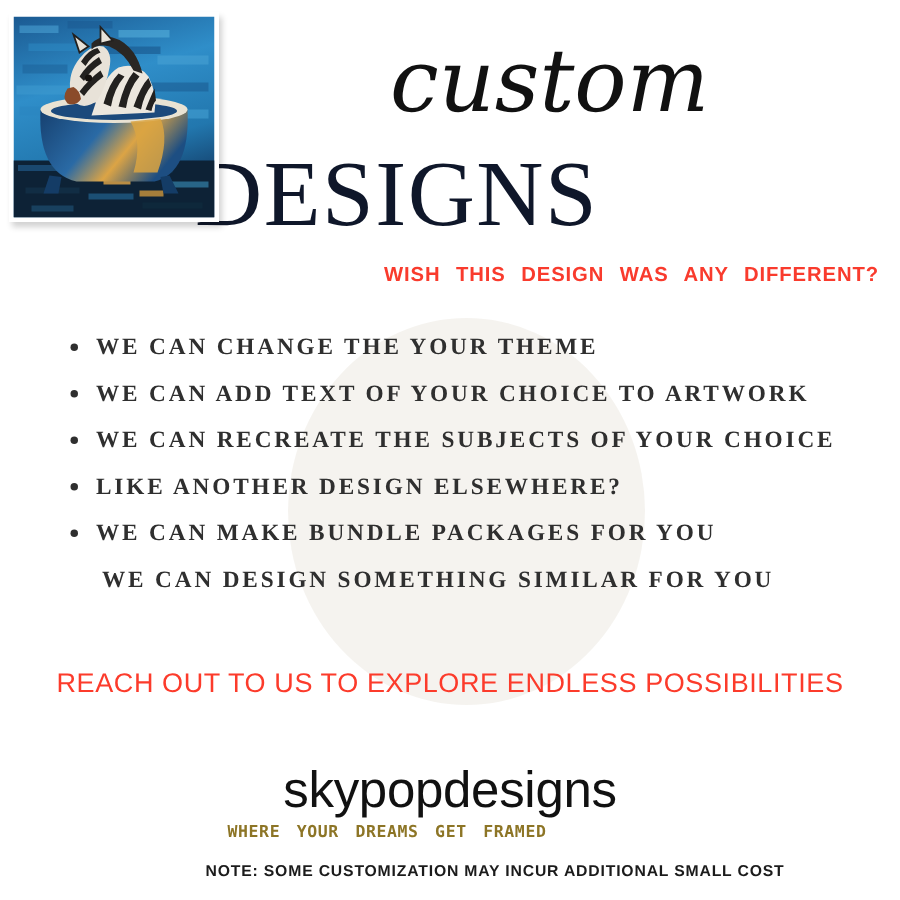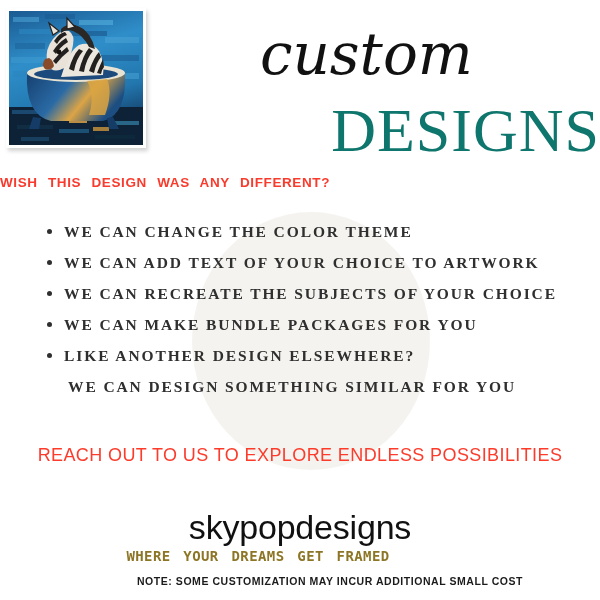--- a/index.html
+++ b/index.html
@@ -65,45 +65,46 @@
     font-weight: 400;
     font-size: 58px;
     fill: #111111;
   }
 
   .designs-title {
     position: absolute;
     left: 0;
     top: 98px;
     width: 600px;
-    text-align: right;
+    text-align: left;
     padding-left: 130px;
     box-sizing: border-box;
     font-family: "Liberation Serif", "DejaVu Serif", serif;
     font-weight: 400;
     font-size: 62px;
     line-height: 64px;
     letter-spacing: 1px;
-    color: #0f766e;
+    color: #0f172a;
     z-index: 2;
   }
 
   .subtitle-red {
     position: absolute;
     left: 0;
     top: 175px;
     width: 554px;
-    text-align: left;
+    text-align: right;
     font-family: "Liberation Sans", sans-serif;
     font-weight: 700;
     font-size: 13.5px;
     letter-spacing: 0.6px;
     word-spacing: 6px;
     color: #f93b2d;
     z-index: 2;
+    padding-left: 32px;
   }
 
   
   .feature-list {
     position: absolute;
     left: 46px;
     top: 216px;
     width: 545px;
     margin: 0;
     padding: 0;
@@ -165,21 +166,21 @@
     z-index: 2;
   }
   .brand-tagline {
     position: absolute;
     left: 0;
     top: 548px;
     width: 516px;
     text-align: center;
     font-family: "DejaVu Sans Mono", "Liberation Mono", monospace;
     font-weight: 700;
-    font-size: 14px;
+    font-size: 11px;
     letter-spacing: 0.4px;
     word-spacing: 4px;
     color: #8d7526;
     z-index: 2;
   }
   .footer-note {
     position: absolute;
     left: 2px;
     top: 575px;
     width: 600px;
@@ -287,25 +288,25 @@
     <svg viewBox="0 0 330 66" preserveAspectRatio="xMidYMid meet">
       <text x="8" y="52">custom</text>
     </svg>
   </div>
 
   <div class="designs-title">DESIGNS</div>
 
   <div class="subtitle-red">WISH THIS DESIGN WAS ANY DIFFERENT?</div>
 
   <ul class="feature-list">
-    <li class="feature-item bulleted">WE CAN CHANGE THE COLOR THEME</li>
+    <li class="feature-item bulleted">WE CAN CHANGE THE YOUR THEME</li>
     <li class="feature-item bulleted">WE CAN ADD TEXT OF YOUR CHOICE TO ARTWORK</li>
     <li class="feature-item bulleted">WE CAN RECREATE THE SUBJECTS OF YOUR CHOICE</li>
+    <li class="feature-item bulleted">LIKE ANOTHER DESIGN ELSEWHERE?</li>
     <li class="feature-item bulleted">WE CAN MAKE BUNDLE PACKAGES FOR YOU</li>
-    <li class="feature-item bulleted">LIKE ANOTHER DESIGN ELSEWHERE?</li>
     <li class="feature-item continuation">WE CAN DESIGN SOMETHING SIMILAR FOR YOU</li>
   </ul>
 
   <div class="cta-red">REACH OUT TO US TO EXPLORE ENDLESS POSSIBILITIES</div>
 
   <div class="brand-name">skypopdesigns</div>
   <div class="brand-tagline">WHERE YOUR DREAMS GET FRAMED</div>
   <div class="footer-note">NOTE: SOME CUSTOMIZATION MAY INCUR ADDITIONAL SMALL COST</div>
 
 </div>

